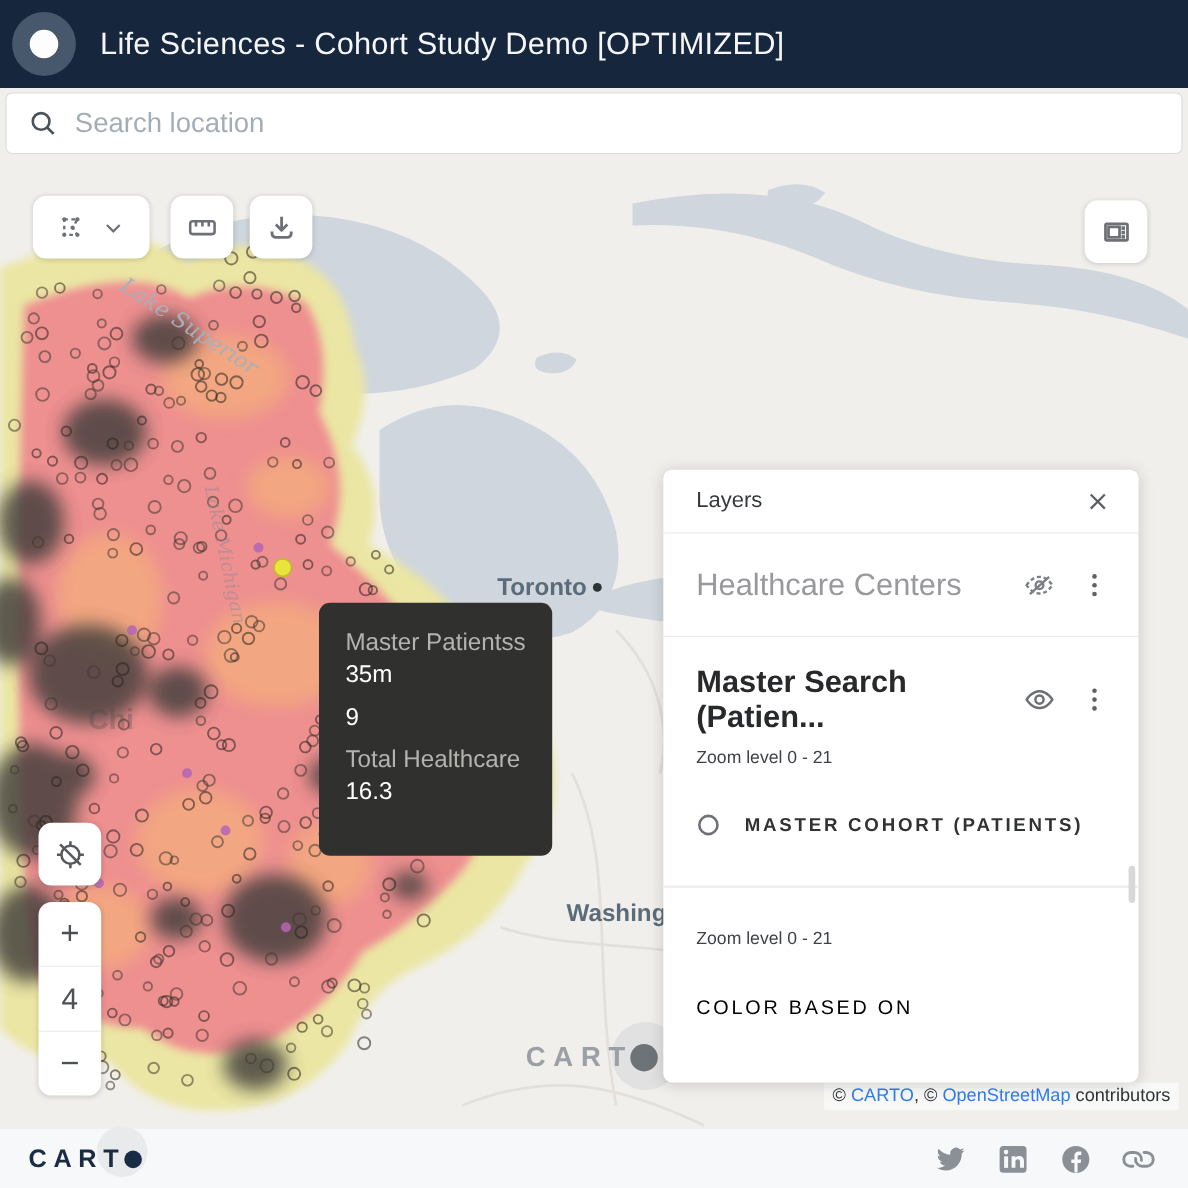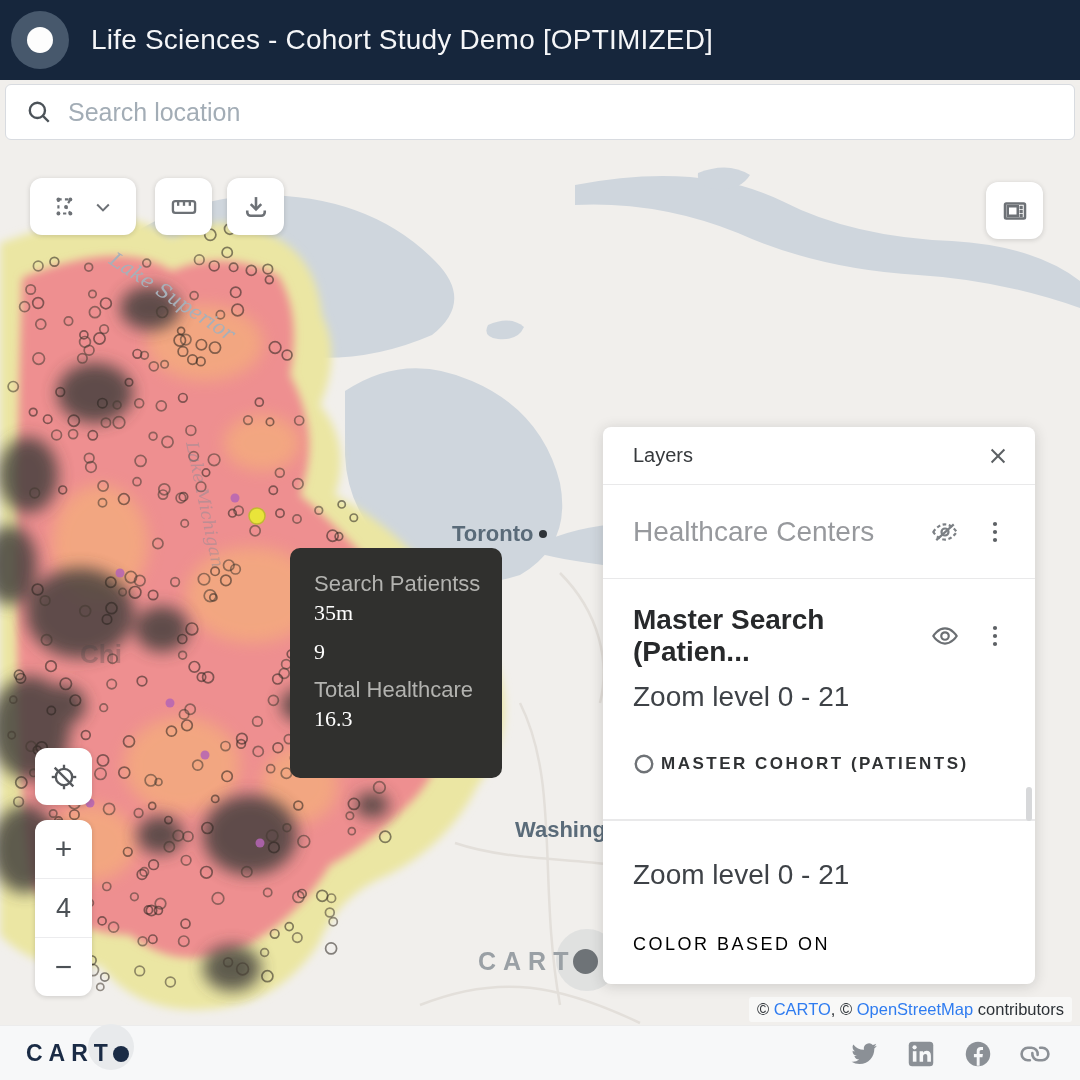--- a/index.html
+++ b/index.html
@@ -29,53 +29,53 @@
 
   
   .btn-white{position:absolute;background:#fff;border-radius:12px;
     box-shadow:0 1px 5px rgba(40,40,40,.18);display:flex;align-items:center;
     justify-content:center;cursor:pointer;z-index:10;}
 
   
   .tooltip{position:absolute;left:290px;top:405px;width:212px;height:230px;
     background:#30302e;border-radius:10px;padding:22px 0 0 24px;box-sizing:border-box;z-index:12;}
   .tooltip .t-label{color:#b3b3b0;font-size:22px;line-height:28px;}
-  .tooltip .t-value{color:#fefefe;font-size:22px;line-height:29px;margin-bottom:10px;font-family:Liberation Serif, serif;}
+  .tooltip .t-value{color:#fefefe;font-size:22px;line-height:29px;margin-bottom:10px;}
 
   
   .layers-panel{position:absolute;left:603px;top:240px;width:432px;height:557px;
     background:#fff;border-radius:8px;box-shadow:0 2px 14px rgba(40,40,40,.18);
     z-index:15;overflow:hidden;margin-top:44px;}
   .panel-header{height:57px;display:flex;align-items:center;justify-content:space-between;
     padding:0 26px 0 30px;border-bottom:1px solid #e9e9ea;}
   .panel-title{font-size:20px;color:#36393c;}
   .row{display:flex;align-items:center;justify-content:space-between;padding:0 22px 0 30px;}
   .layer-name{font-size:28px;}
   .name-muted{color:#97999d;}
   .name-dark{color:#27292b;font-weight:700;}
   .row-icons{display:flex;align-items:center;gap:14px;}
   .icon-btn{width:36px;height:36px;display:flex;align-items:center;justify-content:center;cursor:pointer;}
   .divider{height:1px;background:#e9e9ea;}
-  .zoom-note{font-size:28px;color:#3e4click;color:#3e4247;padding:0 30px;}
-  .legend-row{display:flex;align-items:center;gap:6px;padding:0 30px;}
+  .zoom-note{font-size:16px;color:#3e4click;color:#3e4247;padding:0 30px;}
+  .legend-row{display:flex;align-items:center;gap:22px;padding:0 30px;}
   .legend-label{font-size:17px;letter-spacing:2.5px;color:#303234;font-weight:600;}
   .section-caption{font-size:18px;letter-spacing:2.5px;color:#000000;padding:0 30px;}
   .panel-scrollbar{position:absolute;right:3px;top:360px;width:6px;height:34px;
     background:#d7d8da;border-radius:3px;}
 
   
   .zoom-stack{position:absolute;left:35px;top:677px;width:57px;background:#fff;
     border-radius:12px;box-shadow:0 1px 5px rgba(40,40,40,.18);z-index:10;overflow:hidden;}
   .zoom-cell{height:58px;display:flex;align-items:center;justify-content:center;
     font-size:30px;color:#4c5156;cursor:pointer;}
   .zoom-cell.level{cursor:default;font-size:27px;}
   .zoom-div{height:1px;background:#ececee;}
 
   
-  .attribution{position:absolute;right:8px;bottom:3px;background:rgba(250,250,250,.8);
+  .attribution{position:absolute;right:8px;bottom:16px;background:rgba(250,250,250,.8);
     font-size:16.5px;color:#2e3338;padding:3px 8px;border-radius:3px;z-index:9;white-space:nowrap;margin-left:14px;}
   .attribution a{color:#2f7cf0;text-decoration:none;cursor:pointer;}
 
   
   .watermark{position:absolute;left:478px;top:790px;width:170px;height:56px;z-index:5;}
   .watermark .wm-circle{position:absolute;left:78px;top:-4px;width:62px;height:62px;
     border-radius:50%;background:rgba(205,208,211,.45);}
   .watermark .wm-text{position:absolute;left:0;top:14px;font-size:25px;font-weight:800;
     letter-spacing:7px;color:#9aa0a5;}
   .watermark .wm-dot{position:absolute;left:95px;top:16px;width:25px;height:25px;
@@ -500,21 +500,21 @@
     <svg width="30" height="30" viewBox="0 0 24 24" fill="none" stroke="#6d7176" stroke-width="2">
       <rect x="4" y="6" width="16" height="12" rx="1"></rect>
       <rect x="6.2" y="8.2" width="8" height="7.6" fill="none"></rect>
       <rect x="15.6" y="7.8" width="2.6" height="2.6" fill="#6d7176" stroke="none"></rect>
       <rect x="15.6" y="11" width="2.6" height="2.6" fill="#6d7176" stroke="none"></rect>
       <rect x="15.6" y="14.2" width="2.6" height="2.6" fill="#6d7176" stroke="none"></rect>
     </svg>
   </div>
 
   <div class="tooltip">
-    <div class="t-label">Search Patientss</div>
+    <div class="t-label">Master Patientss</div>
     <div class="t-value">35m</div>
     <div class="t-value">9</div>
     <div class="t-label">Total Healthcare</div>
     <div class="t-value">16.3</div>
   </div>
 
   <div class="btn-white" style="left:35px;top:605px;width:57px;height:57px;">
     <svg width="28" height="28" viewBox="0 0 24 24" fill="none" stroke="#56595d" stroke-width="2">
       <circle cx="12" cy="12" r="7"></circle>
       <line x1="12" y1="1.5" x2="12" y2="5"></line>

